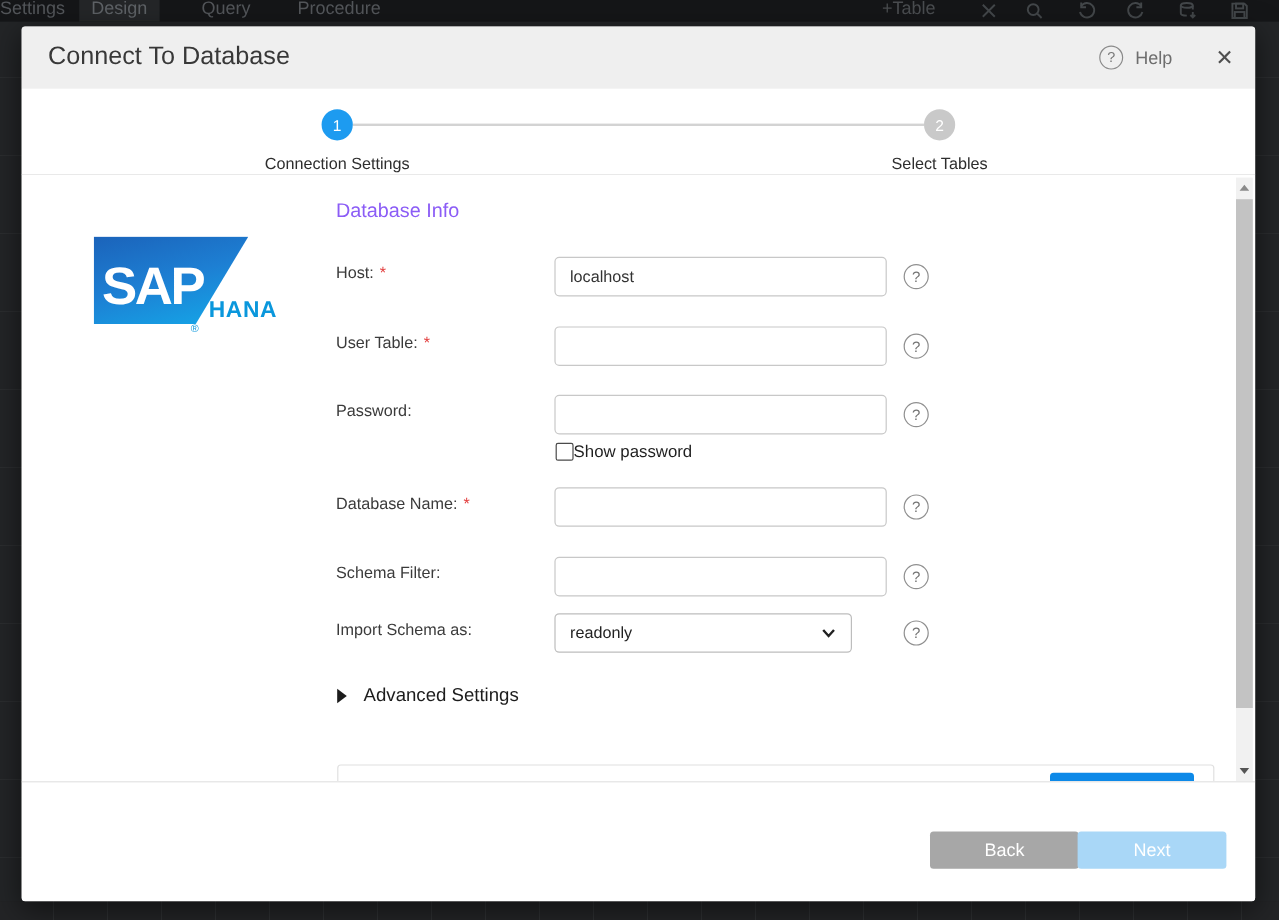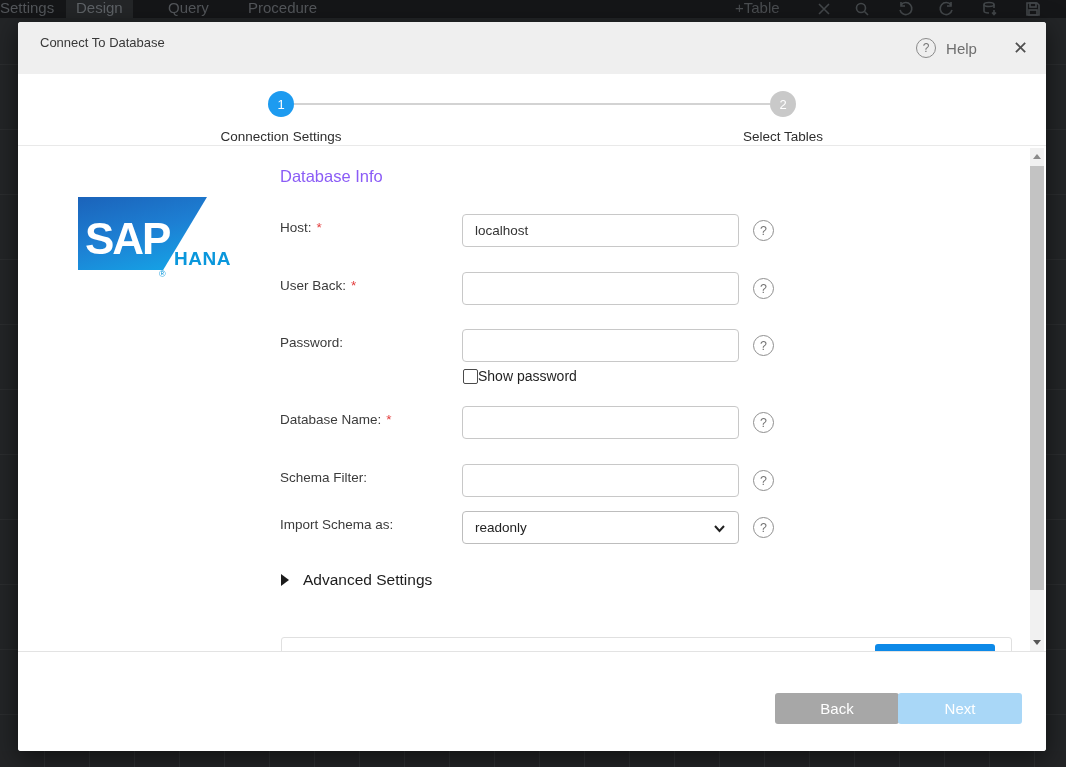--- a/index.html
+++ b/index.html
@@ -17,21 +17,21 @@
   .tab.active { background:#242628; color:#5e6266; }
   .tab-settings{ left:-10px; } .tab-design{ left:66px; } .tab-query{ left:158px; } .tab-procedure{ left:238px; }
   .addtable { position:absolute; left:735px; top:0; font-size:15px; line-height:16px; color:#4a4d50; }
   .tb-icon { position:absolute; top:1px; width:18px; height:16px; color:#43474a; }
   .tb-icon svg { width:100%; height:100%; stroke:#43474a; fill:none; stroke-width:1.6; }
 
   
   .modal { position:absolute; left:18px; top:22px; width:1028px; height:729px; background:#fff;
     border-radius:3px; box-shadow:0 6px 24px rgba(0,0,0,.55); z-index:3; overflow:hidden; }
   .modal-header { position:absolute; top:0; left:0; right:0; height:52px; background:#efefef; }
-  .modal-title { position:absolute; left:22px; top:13px; font-size:13px; color:#383838; }
+  .modal-title { position:absolute; left:22px; top:13px; font-size:21px; color:#383838; }
   .header-right { position:absolute; right:18px; top:0; height:52px; display:flex; align-items:center; gap:10px; }
   .help-circle { width:20px; height:20px; border:1.6px solid #8a8a8a; border-radius:50%;
     color:#777; font-size:12px; display:flex; align-items:center; justify-content:center; }
   .help-label { font-size:15px; color:#6e6e6e; margin-right:26px; }
   .close-x { font-size:18px; color:#4f4f4f; cursor:pointer; line-height:1; }
 
   
   .stepper { position:absolute; top:52px; left:0; right:0; height:72px; background:#fff; border-bottom:1px solid #e9e9e9; }
   .step-line { position:absolute; left:276px; top:29px; width:476px; height:2px; background:#d3d3d3; }
   .step-circle { position:absolute; top:17px; width:26px; height:26px; border-radius:50%;
@@ -57,21 +57,21 @@
   .req { color:#e23b3b; margin-left:5px; }
   .f-input { position:absolute; left:444px; width:277px; height:33px; border:1px solid #c8c8c8; border-radius:4px;
     padding:0 12px; font-size:13.5px; color:#333; font-family:"Liberation Sans",sans-serif; outline:none; background:#fff; }
   .f-help { position:absolute; left:735px; width:21px; height:21px; border:1.6px solid #8f8f8f; border-radius:50%;
     color:#757575; font-size:12.5px; display:flex; align-items:center; justify-content:center; }
 
   .chk-row { position:absolute; left:445px; top:222px; display:flex; align-items:center; }
   .chk-box { width:15px; height:15px; border:1.6px solid #4a4a4a; border-radius:2px; background:#fff; }
   .chk-label { font-size:14px; color:#1f1f1f; margin-left:0; }
 
-  .fake-select { position:absolute; left:444px; top:365px; width:277px; height:33px; border:1px solid #bdbdbd;
+  .fake-select { position:absolute; left:444px; top:365px; width:248px; height:33px; border:1px solid #bdbdbd;
     border-radius:4px; background:#fff; display:flex; align-items:center; padding:0 12px; cursor:pointer; }
   .fake-select .sel-val { font-size:13.5px; color:#222; flex:1; }
   .sel-chev { width:13px; height:13px; }
   .sel-chev svg { width:13px; height:13px; stroke:#222; stroke-width:2; fill:none; }
 
   .advanced { position:absolute; left:263px; top:425px; display:flex; align-items:center; cursor:pointer; }
   .adv-tri { width:0; height:0; border-left:8px solid #1c1c1c; border-top:6px solid transparent; border-bottom:6px solid transparent; }
   .adv-label { font-size:15.5px; color:#1c1c1c; margin-left:14px; }
 
   .test-panel { position:absolute; left:263px; top:491px; width:731px; height:58px;
@@ -170,21 +170,21 @@
 
     <div class="form-heading">Database Info</div>
 
     <div class="f-label" style="top:74px">
       <span>Host:</span><span class="req">*</span>
     </div>
     <input class="f-input" style="top: 68px;" value="localhost">
     <div class="f-help" style="top:74px">?</div>
 
     <div class="f-label" style="top:132px">
-      <span>User Back:</span><span class="req">*</span>
+      <span>User Table:</span><span class="req">*</span>
     </div>
     <input class="f-input" style="top: 126px;" value="">
     <div class="f-help" style="top:132px">?</div>
 
     <div class="f-label" style="top:189px">
       <span>Password:</span>
     </div>
     <input class="f-input" type="password" style="top: 183px;" value="">
     <div class="f-help" style="top:189px">?</div>
 

